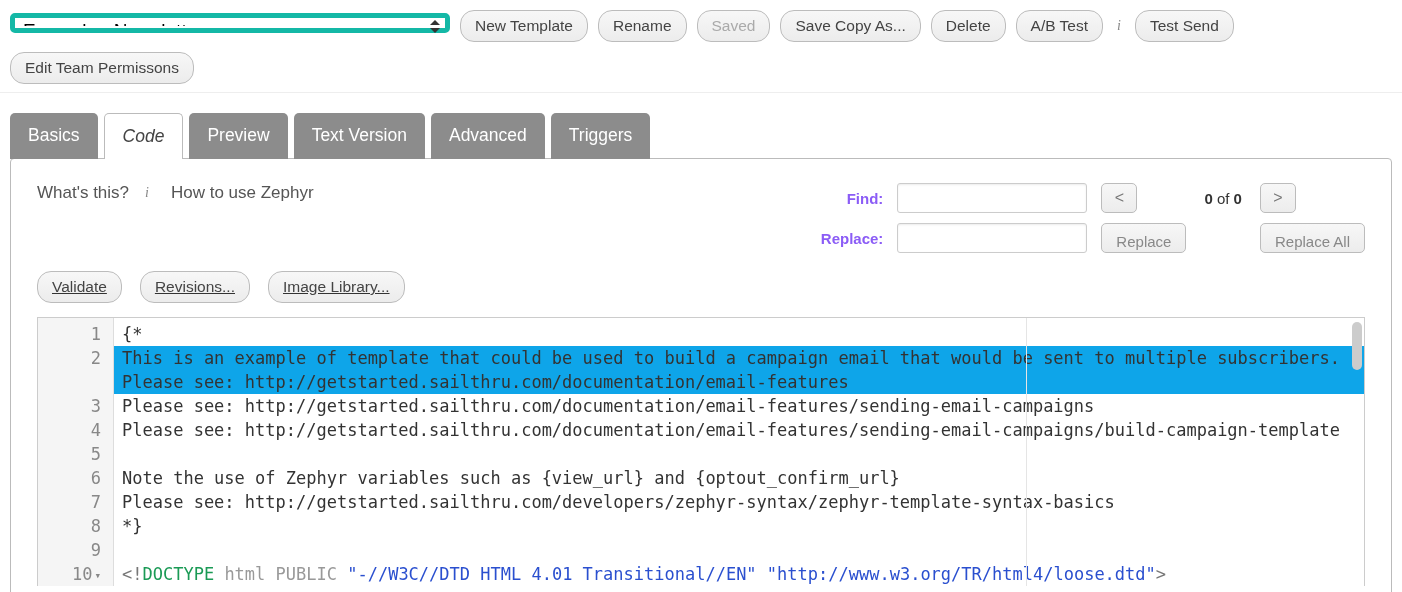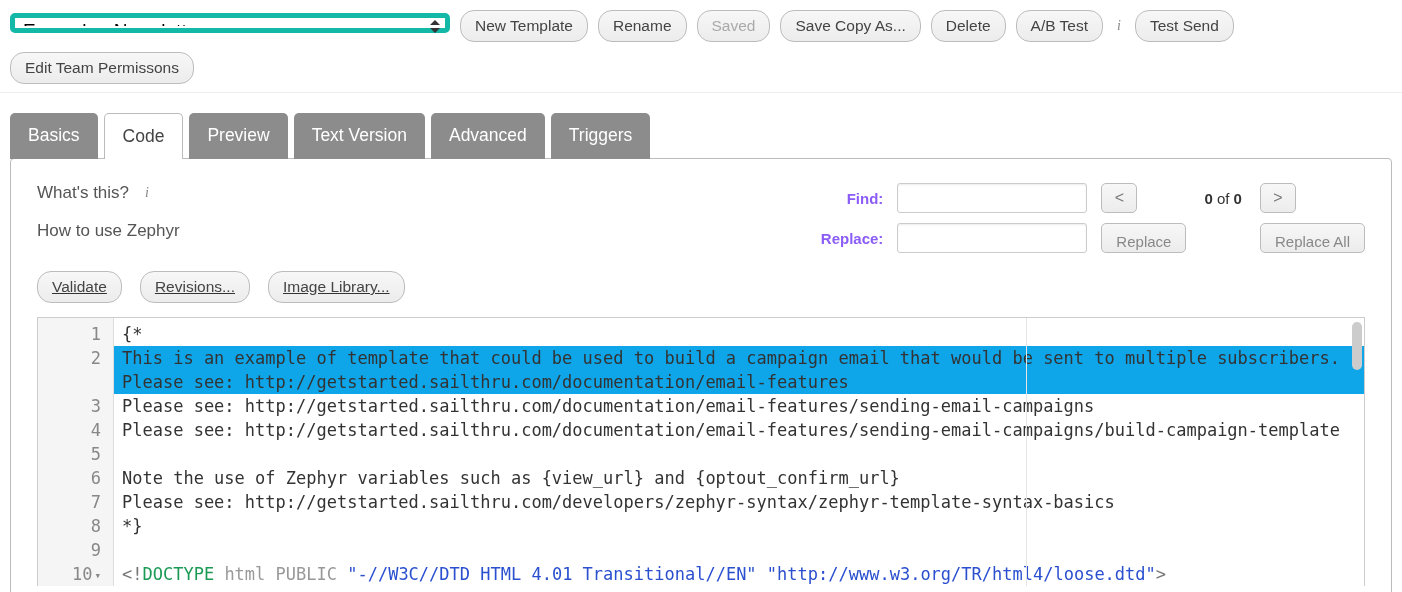--- a/index.html
+++ b/index.html
@@ -98,39 +98,40 @@
     border-top-right-radius: 5px;
     cursor: pointer;
   }
   .tab.active {
     background: #fff;
     color: #444;
     border: 1px solid #bbb;
     border-bottom: none;
     position: relative;
     z-index: 2;
+    font-style: italic;
   }
   .main-panel {
     margin: 0 10px;
     border: 1px solid #bbb;
     border-radius: 4px;
     padding: 24px 26px 0 26px;
     margin-top: -1px;
     background: #fff;
     min-height: 440px;
   }
   .panel-top {
     display: flex;
     justify-content: space-between;
     align-items: flex-start;
     margin-bottom: 18px;
   }
   .panel-left {
     display: flex;
-    flex-direction: column;
+    flex-direction: row;
     gap: 18px;
     color: #555;
     font-size: 17px;
     text-align: right;
   }
   .panel-left .whats-this {
     display: flex;
     align-items: center;
     gap: 12px;
   }

